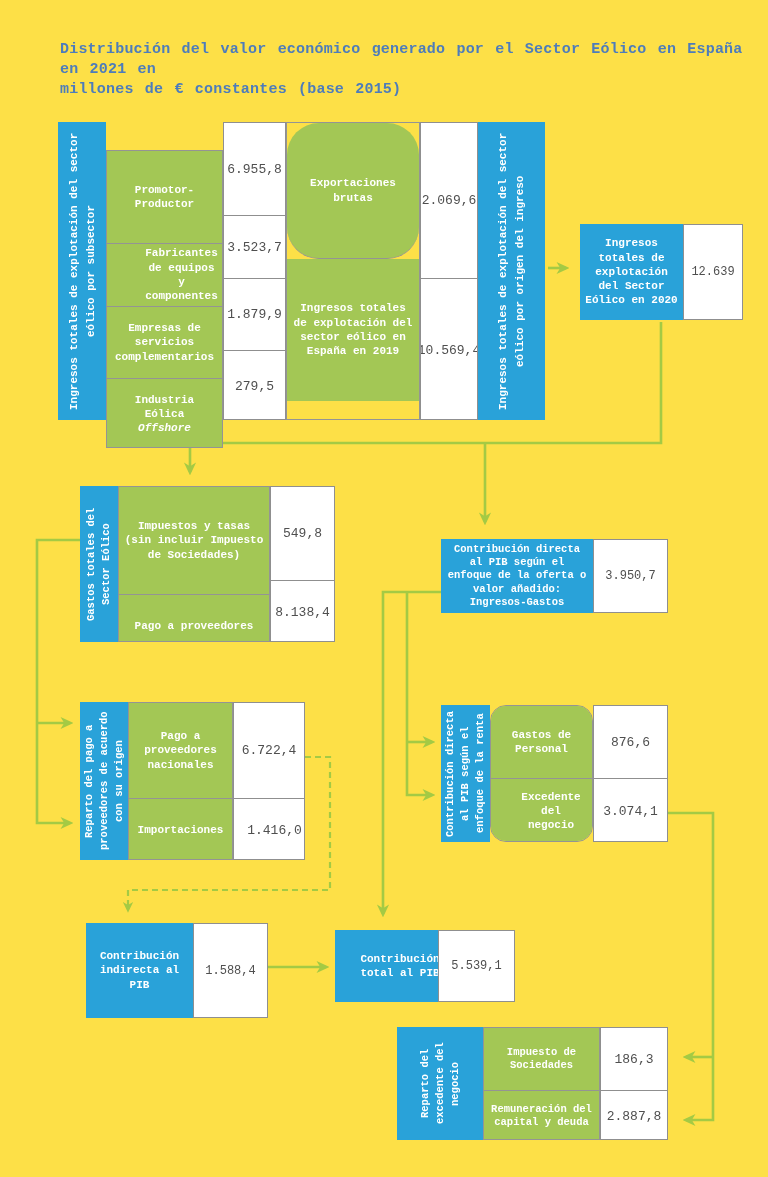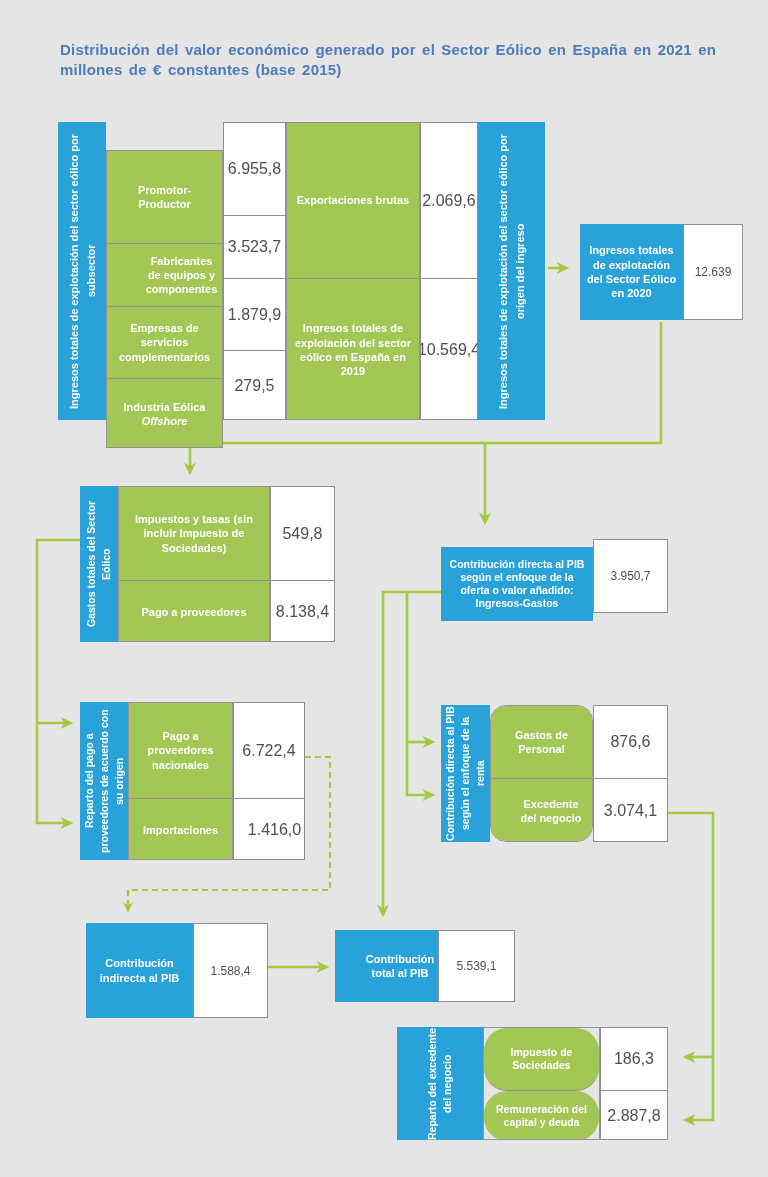--- a/index.html
+++ b/index.html
@@ -1,17 +1,17 @@
 <!DOCTYPE html>
 <html><head>
 <meta charset="utf-8">
 <style>
   html,body { margin:0; padding:0; background:#ffffff; }
-  .page { position:relative; width:768px; height:1177px; background:#e5e5e5;
-          font-family:Liberation Sans, sans-serif; overflow:hidden; }
+  .page { position:relative; width:768px; height:1177px; background:#fde047;
+          font-family:Liberation Mono, monospace; overflow:hidden; }
 
   .title { position:absolute; left:60px; top:40px; width:702px;
            color:#4d7cbb; font-weight:bold; font-size:15px; line-height:1.32;
            letter-spacing:.2px; word-spacing:2px; }
 
   .connectors { position:absolute; left:0; top:0; pointer-events:none; }
 
   .block { position:absolute; display:flex; align-items:flex-start; }
 
   .vbar { background:#29a2d9; display:flex; align-items:center; justify-content:center;
@@ -24,22 +24,22 @@
          flex:0 0 auto; }
   .green-col { border:1px solid #949494; }
   .white-col { border:1px solid #8f8f8f; background:#ffffff; }
 
   .cell { display:flex; flex-direction:column; align-items:center; justify-content:center;
           text-align:center; box-sizing:border-box; flex:0 0 auto; padding:2px 5px;
           border-bottom:1px solid #949494; }
   .col .cell:last-child { border-bottom:none; }
 
   .glabel { background:#a3c755; color:#ffffff; font-weight:bold; font-size:11px; line-height:1.3; }
-  .glabel.small { font-size:10.5px; line-height:1.25;border-radius:23px; }
-  .vcell  { background:#ffffff; color:#4f4f4f; font-size:16px; border-color:#8f8f8f; }
+  .glabel.small { font-size:10.5px; line-height:1.25; }
+  .vcell  { background:#ffffff; color:#4f4f4f; font-size:13px; border-color:#8f8f8f; }
 
   .bluebox { background:#29a2d9; color:#ffffff; font-weight:bold; font-size:11px; line-height:1.3;
              display:flex; align-items:center; justify-content:center; text-align:center;
              box-sizing:border-box; padding:3px 5px; flex:0 0 auto; }
   .bluebox.small { font-size:10.5px; line-height:1.25; }
   .wvalue { background:#ffffff; border:1px solid #8f8f8f; box-sizing:border-box;
             display:flex; align-items:center; justify-content:center; text-align:center;
             color:#4f4f4f; font-size:12px; flex:0 0 auto; }
   .it { font-style:italic; }
 </style>
@@ -102,21 +102,21 @@
           <span>3.523,7</span>
         </div>
       <div class="cell vcell" style="height:72px;">
           <span>1.879,9</span>
         </div>
       <div class="cell vcell" style="height:70px;">
           <span>279,5</span>
         </div>
     </div>
     <div class="col green-col" style="width:134px; height:298px;">
-      <div class="cell glabel" style="height:156px;">
+      <div class="cell glabel" style="height:136px;border-radius:32px;">
           <span>Exportaciones brutas</span>
         </div>
       <div class="cell glabel" style="height:142px;">
           <span>Ingresos totales de explotación del sector eólico en España en 2019</span>
         </div>
     </div>
     <div class="col white-col" style="width:58px; height:298px;">
       <div class="cell vcell" style="height:156px;align-items:center;">
           <span>2.069,6</span>
         </div>
@@ -136,21 +136,21 @@
     <div class="wvalue" style="width:60px; height:96px;">
       <span>12.639</span>
     </div>
   </div>
 
   <div class="block" style="left:80px; top:486px;">
     <div class="vbar" style="width:38px; height:156px;">
       <span class="vtext small">Gastos totales del Sector Eólico</span>
     </div>
     <div class="col green-col" style="width:152px; height:156px;">
-      <div class="cell glabel" style="height:94px;text-align:center;">
+      <div class="cell glabel" style="height:108px;text-align:center;">
           <span>Impuestos y tasas (sin incluir Impuesto de Sociedades)</span>
         </div>
       <div class="cell glabel" style="height:62px;">
           <span>Pago a proveedores</span>
         </div>
     </div>
     <div class="col white-col" style="width:65px; height:156px;">
       <div class="cell vcell" style="height:94px;">
           <span>549,8</span>
         </div>
@@ -176,21 +176,21 @@
       <div class="cell vcell" style="height:96px;">
           <span>6.722,4</span>
         </div>
       <div class="cell vcell" style="height:62px;padding-left:16px;">
           <span>1.416,0</span>
         </div>
     </div>
   </div>
 
   <div class="block" style="left:441px; top:539px;">
-    <div class="bluebox small" style="width:152px; height:74px;margin-top:8px;">
+    <div class="bluebox small" style="width:152px; height:74px;">
       <span>Contribución directa al PIB según el enfoque de la oferta o valor añadido: Ingresos-Gastos</span>
     </div>
     <div class="wvalue" style="width:75px; height:74px;">
       <span>3.950,7</span>
     </div>
   </div>
 
   <div class="block" style="left:441px; top:705px;">
     <div class="vbar" style="width:49px; height:137px;">
       <span class="vtext small">Contribución directa al PIB según el enfoque de la renta</span>

